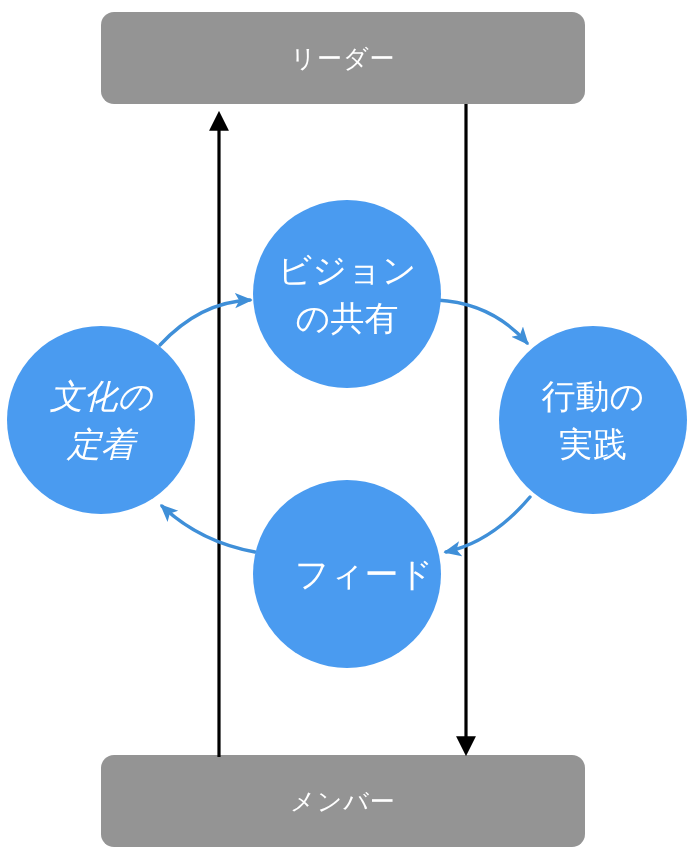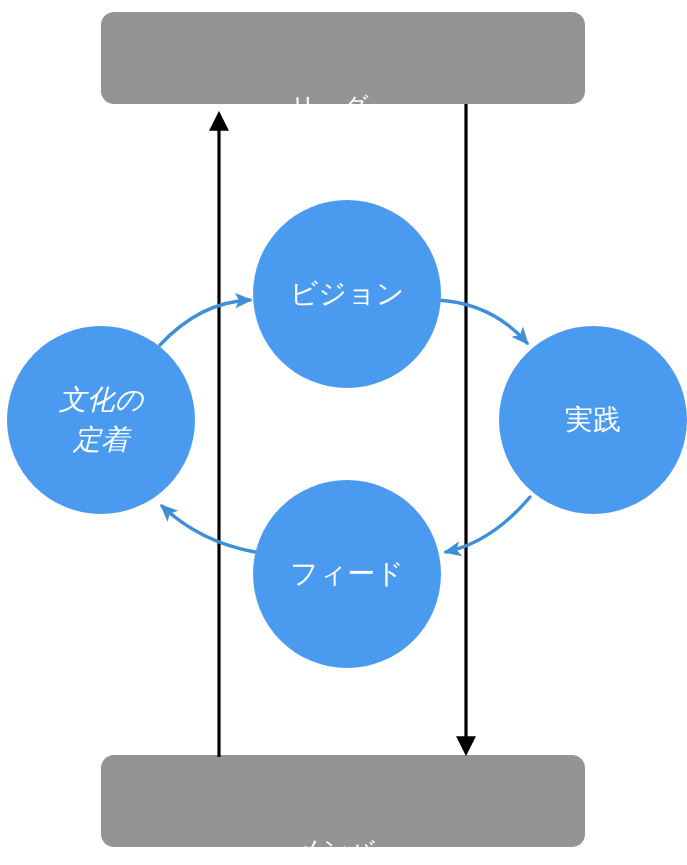--- a/index.html
+++ b/index.html
@@ -34,24 +34,23 @@
     justify-content: center;
     text-align: center;
     color: #ffffff;
     pointer-events: none;
     white-space: nowrap;
   }
   .box-label {
     font-size: 25px;
     letter-spacing: 1px;
     line-height: 1.2;
-    margin-top: 48px;
   }
   .circle-label {
-    font-size: 28px;
+    font-size: 34px;
     line-height: 1.42;
   }
   .circle-label .line {
     display: block;
   }
 </style>
 </head>
 <body>
 
 <div id="diagram-root">
@@ -80,33 +79,35 @@
     <circle cx="347" cy="294" r="94" fill="#4a9bf0"></circle>
     <circle cx="593" cy="420" r="94" fill="#4a9bf0"></circle>
     <circle cx="347" cy="574" r="94" fill="#4a9bf0"></circle>
     <circle cx="101" cy="420" r="94" fill="#4a9bf0"></circle>
   </svg>
 
   <div class="node-label box-label" style="left:101px; top:12px; width:484px; height:92px;">
     <span>リーダー</span>
   </div>
 
-  <div class="node-label box-label" style="left:101px; top:755px; width:484px; height:92px;padding-left:6px;">
+  <div class="node-label box-label" style="left:101px; top:755px; width:484px; height:92px;">
     <span>メンバー</span>
   </div>
 
   <div class="node-label circle-label" style="left:253px; top:200px; width:188px; height:188px;">
     <span class="line">ビジョン</span>
+    <span class="line">の共有</span>
   </div>
 
   <div class="node-label circle-label" style="left:499px; top:326px; width:188px; height:188px;">
+    <span class="line">行動の</span>
     <span class="line">実践</span>
   </div>
 
-  <div class="node-label circle-label" style="left:253px; top:480px; width:188px; height:188px;justify-content:center;">
+  <div class="node-label circle-label" style="left:270px; top:480px; width:188px; height:188px;justify-content:center;">
     <span class="line">フィード</span>
   </div>
 
   <div class="node-label circle-label" style="left:7px; top:326px; width:188px; height:188px;font-style:italic;">
     <span class="line">文化の</span>
     <span class="line">定着</span>
   </div>
 
 </div>
 

